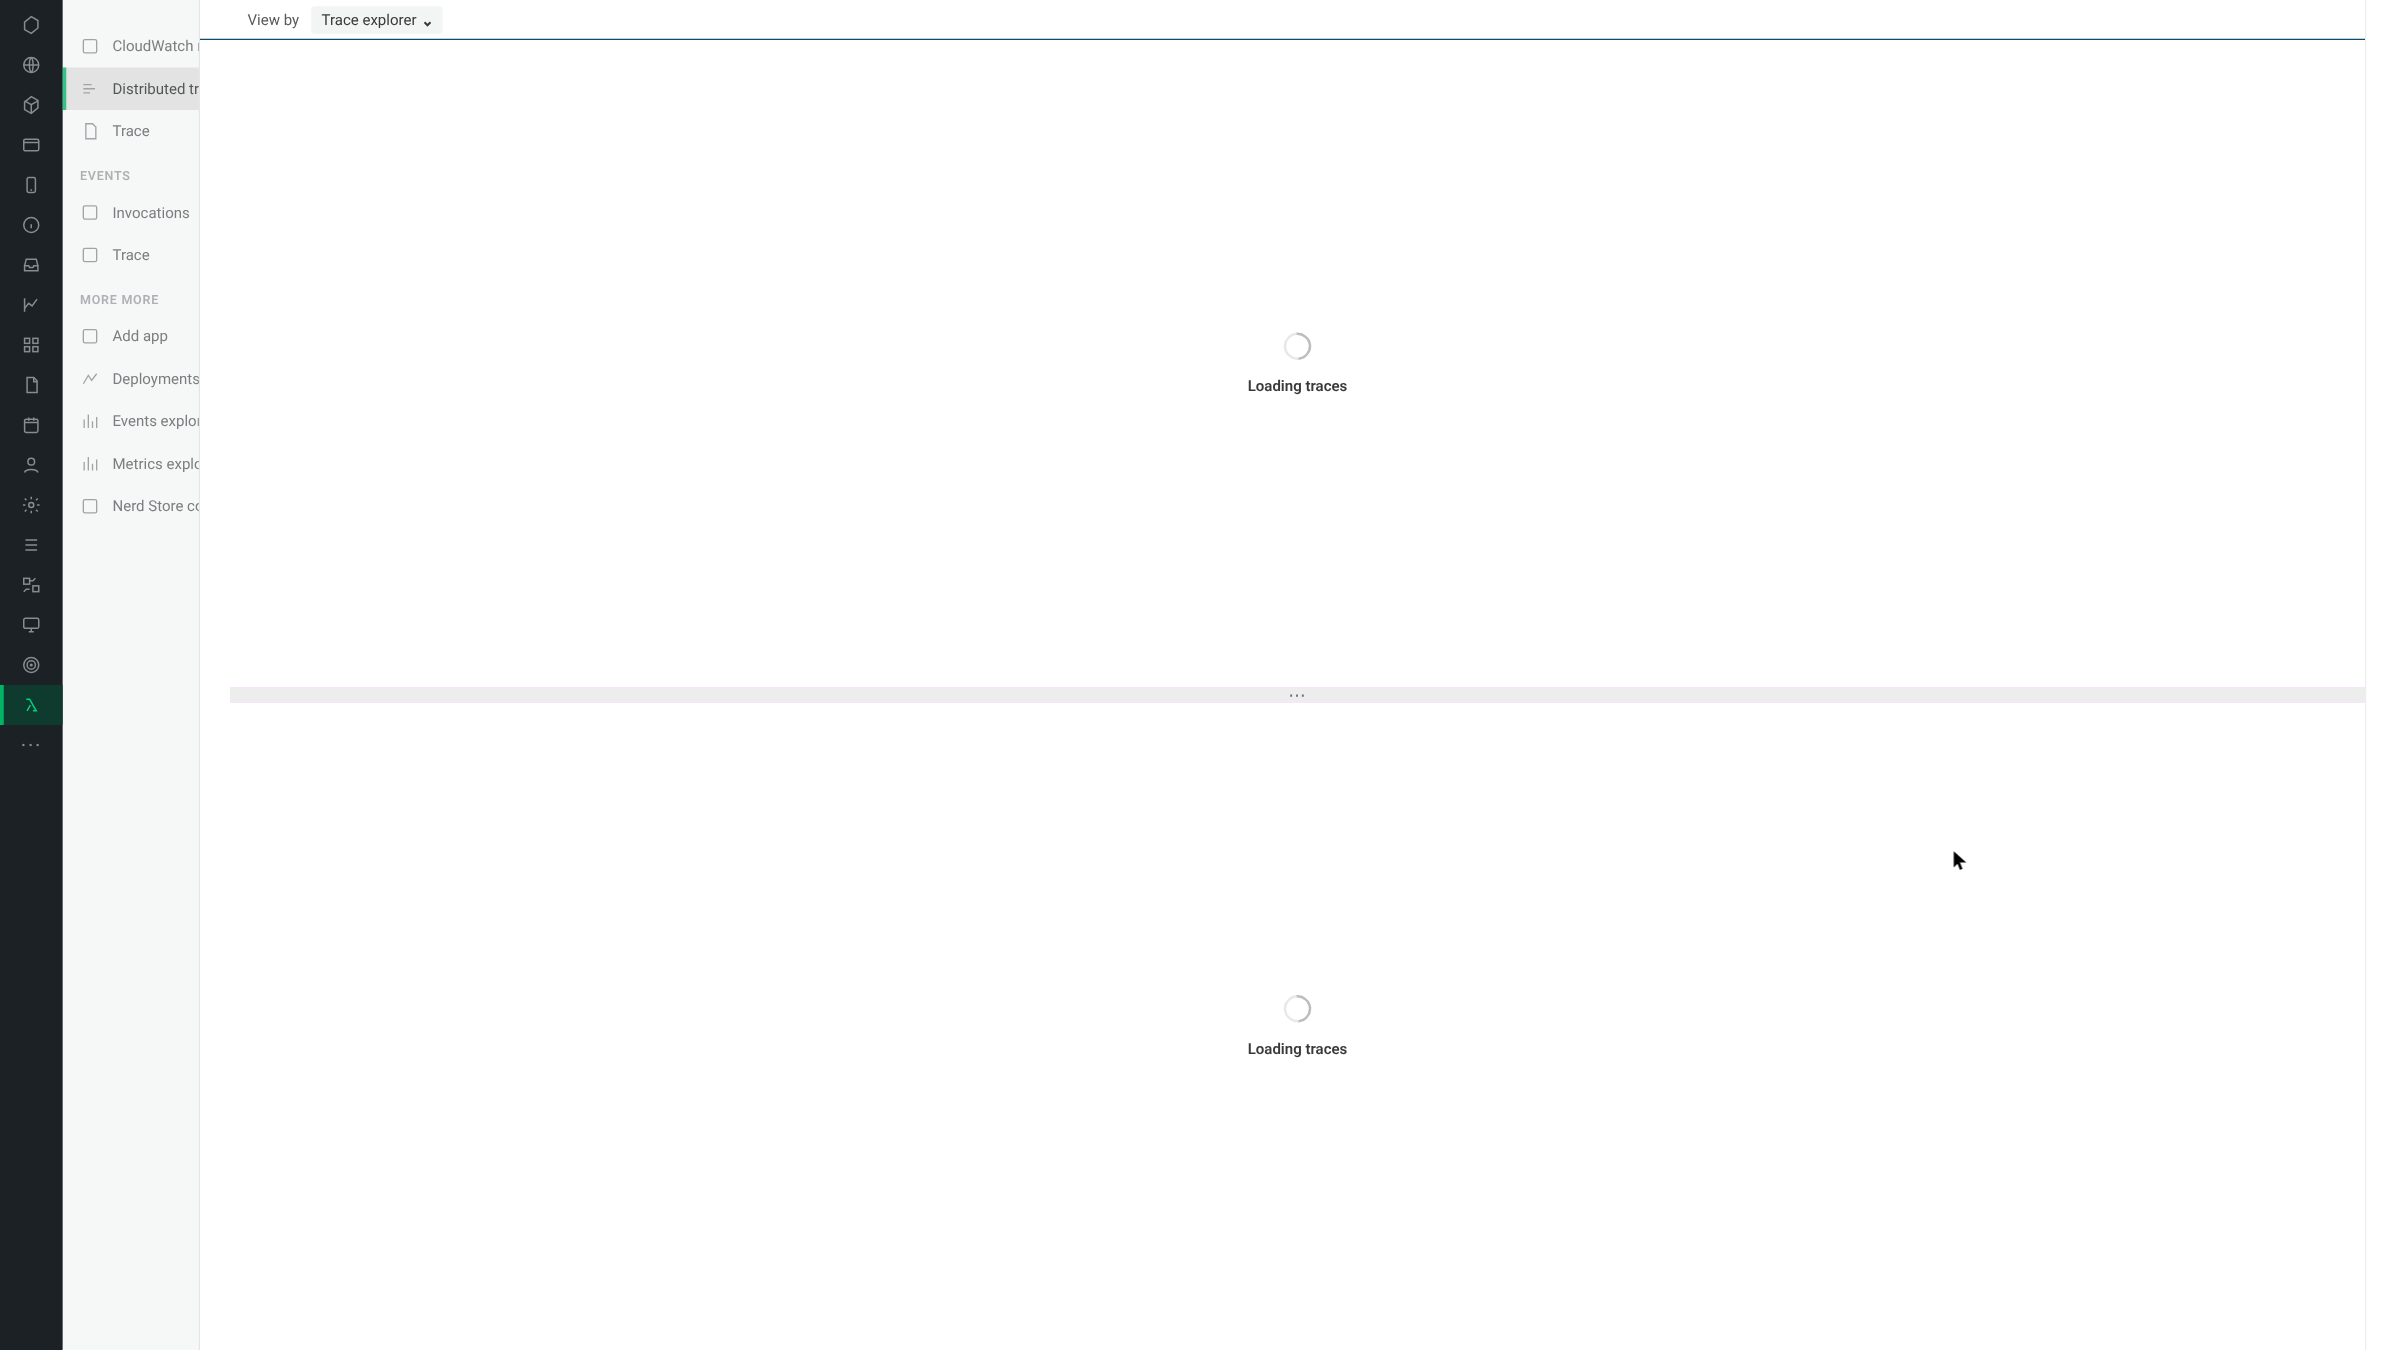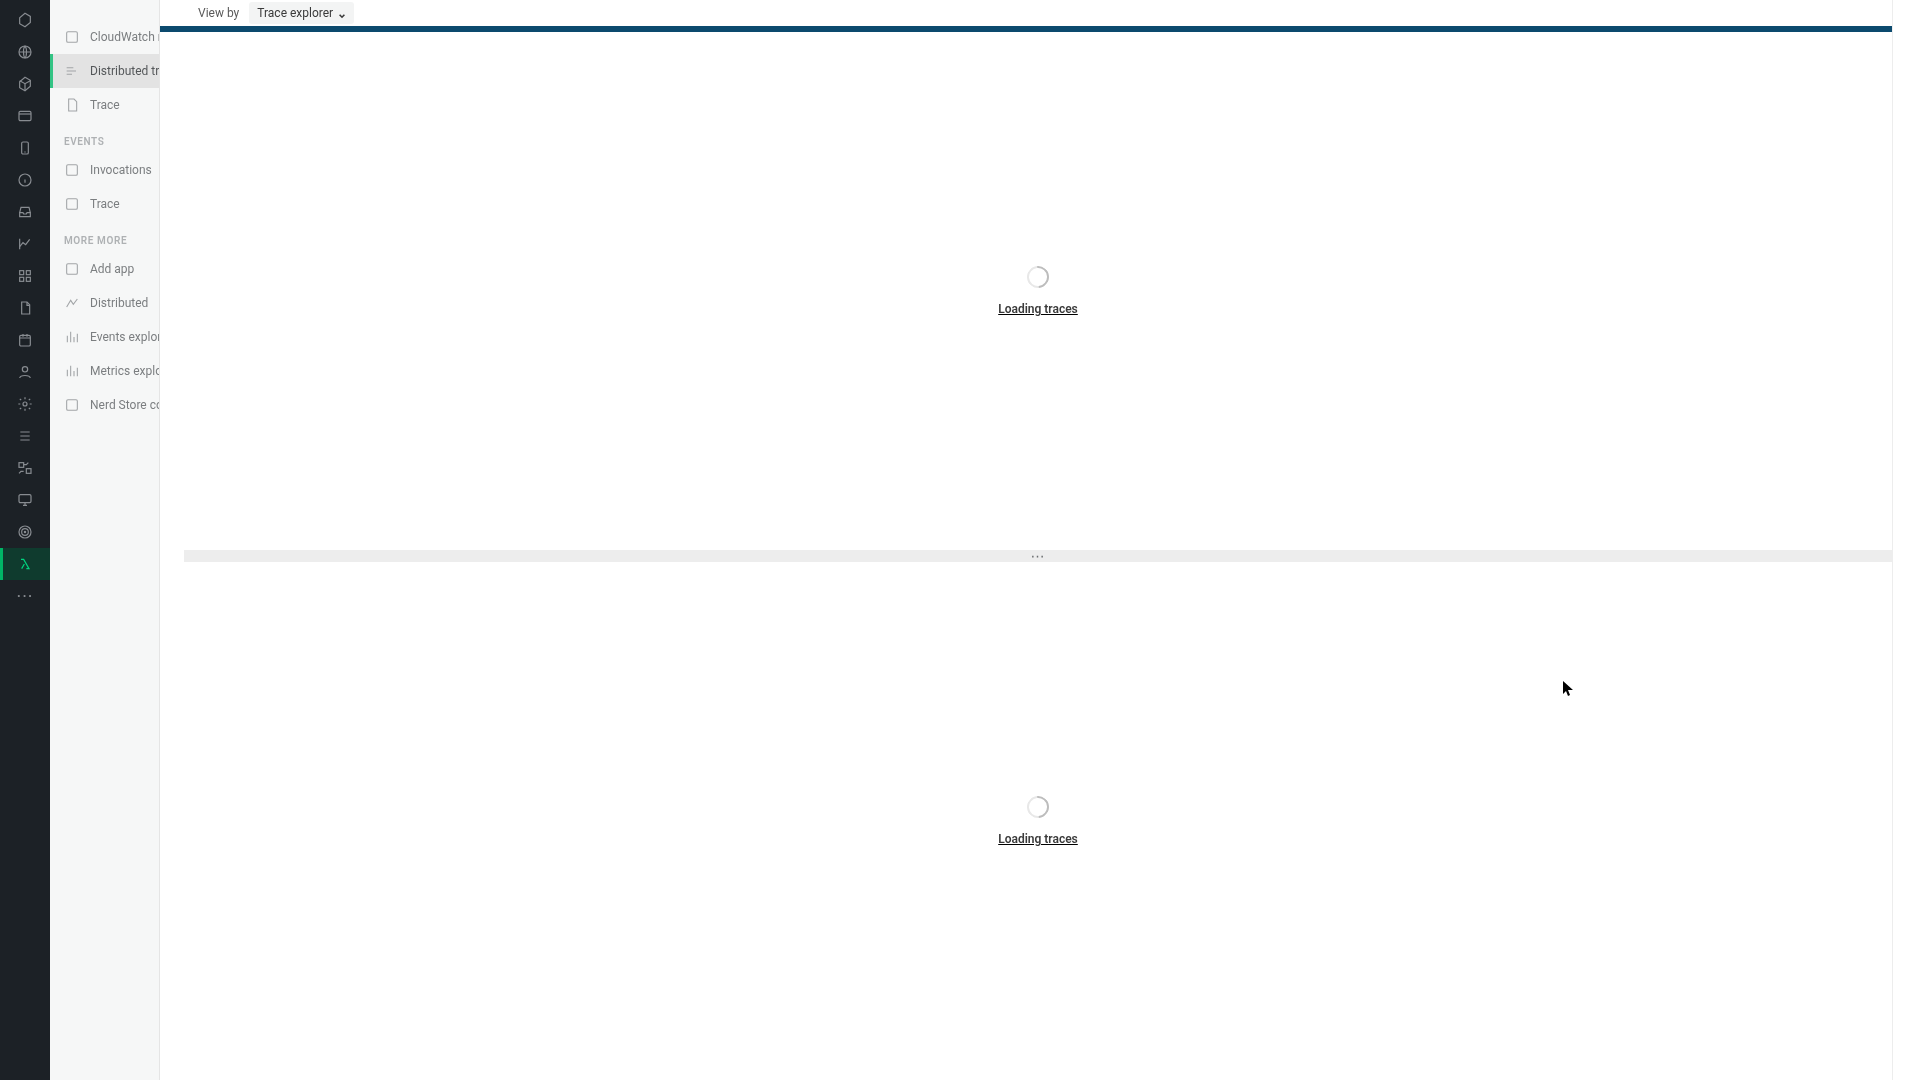--- a/index.html
+++ b/index.html
@@ -85,21 +85,21 @@
     }
 
     
     .main {
       position: absolute;
       left: 160px; right: 28px; top: 0; bottom: 0;
       background: #fff;
     }
     .toolbar {
       height: 32px;
-      border-bottom: 6px solid #0c4a6e;
+      border-bottom: 1px solid #0c4a6e;
       display: flex;
       align-items: center;
       padding-left: 38px;
       gap: 10px;
     }
     .toolbar .lbl {
       font-size: 12px;
       color: #5a5a5a;
     }
     .toolbar .dd {
@@ -115,21 +115,20 @@
     }
     .toolbar .dd .chev { width:8px; height:8px; }
     .toolbar .dd .chev svg{width:8px;height:8px;stroke:#3a3a3a;fill:none;stroke-width:2;}
 
     .panels {
       position: absolute;
       top: 32px; left: 24px; right: 0; bottom: 0;
       background: #f0abfc;
       display: flex;
       flex-direction: column;
-      text-decoration: underline;
     }
     .panel {
       background: #fff;
       flex: 1;
       display: flex;
       align-items: center;
       justify-content: center;
       position: relative;
     }
     .panel:first-child { margin-bottom: 0; }
@@ -338,21 +337,21 @@
   <div class="side-item">
     <span class="ic"><svg viewBox="0 0 24 24">
           <rect x="4" y="4" width="16" height="16" rx="2"></rect>
         </svg></span>
     <span>Add app</span>
   </div>
   <div class="side-item">
     <span class="ic"><svg viewBox="0 0 24 24">
           <path d="M4 18l6-10 4 6 6-8"></path>
         </svg></span>
-    <span>Distributed</span>
+    <span>Deployments</span>
   </div>
   <div class="side-item">
     <span class="ic"><svg viewBox="0 0 24 24">
           <path d="M5 20V10M10 20V4M15 20v-8M20 20V7"></path>
         </svg></span>
     <span>Events explorer</span>
   </div>
   <div class="side-item">
     <span class="ic"><svg viewBox="0 0 24 24">
           <path d="M5 20V10M10 20V4M15 20v-8M20 20V7"></path>

